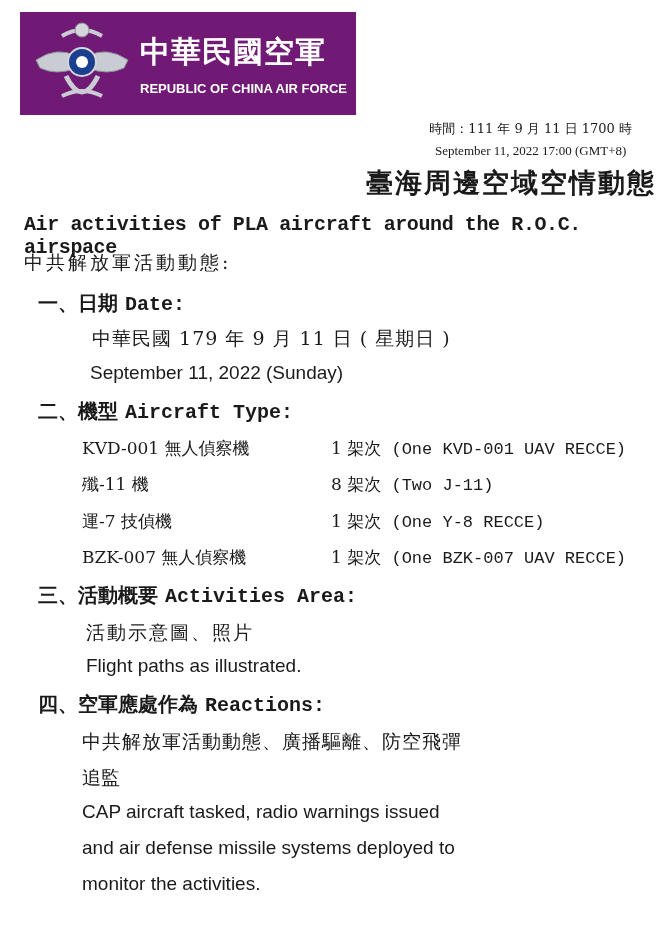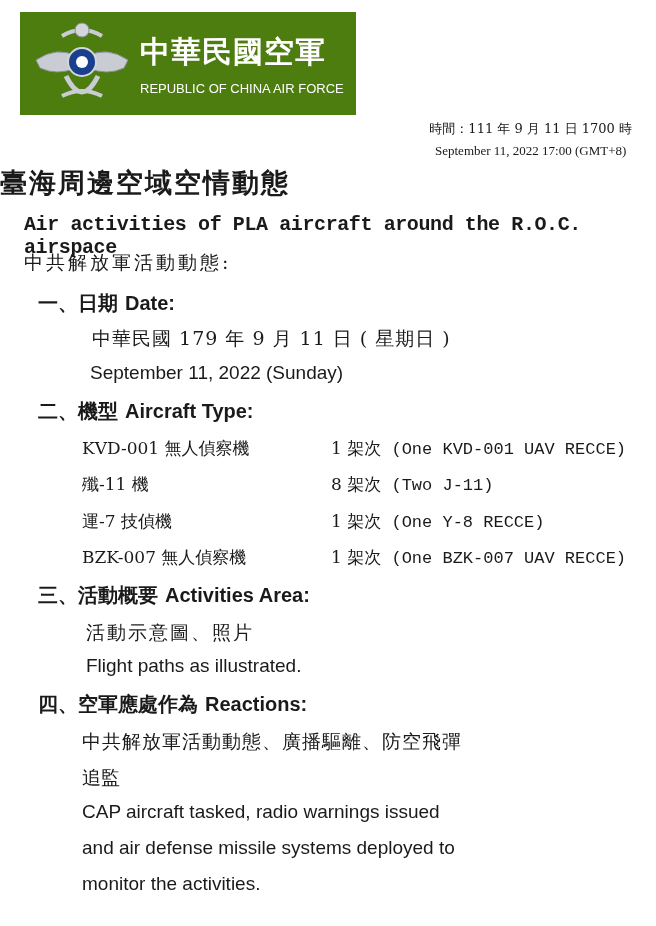--- a/index.html
+++ b/index.html
@@ -2,33 +2,33 @@
 <html><head>
 <meta charset="utf-8">
 <style>
   html, body { margin:0; padding:0; }
   body {
     width:656px; height:926px; background:#ffffff; position:relative; overflow:hidden;
     font-family: "DejaVu Serif", "Liberation Serif", serif; color:#1a1a1a;
   }
   .logo {
     position:absolute; left:20px; top:12px; width:336px; height:103px;
-    background:#4d7c0f; display:flex; align-items:center;
+    background:#701a75; display:flex; align-items:center;
   }
   .emblem { width:100px; height:96px; margin-left:12px; }
   .logo-text { margin-left:8px; }
   .logo-cn { color:#ffffff; font-family:"DejaVu Sans", sans-serif; font-size:30px; font-weight:bold; letter-spacing:1px; }
-  .logo-en { color:#ffffff; font-family:"Liberation Sans", sans-serif; font-size:13px; font-weight:normal; margin-top:8px; }
+  .logo-en { color:#ffffff; font-family:"Liberation Sans", sans-serif; font-size:13px; font-weight:bold; margin-top:8px; }
   .stamp { position:absolute; right:24px; top:118px; text-align:center; font-size:13px; line-height:22px; font-family:"Liberation Serif", serif; }
   .stamp .cn { font-family:"DejaVu Serif", serif; }
-  .title { position:absolute; top:165px; left:0; width:656px; text-align:left; font-size:27px; font-weight:bold; letter-spacing:2px; }
+  .title { position:absolute; top:165px; left:0; width:656px; text-align:right; font-size:27px; font-weight:bold; letter-spacing:2px; }
   .subtitle { position:absolute; top:213px; left:24px; font-size:20px; font-family:"Liberation Mono", monospace; font-weight:bold; letter-spacing:-0.4px; }
   .intro { position:absolute; top:250px; left:24px; font-size:19px; letter-spacing:3px; }
   .sec { position:absolute; left:38px; font-size:20px; font-weight:bold; }
-  .sec .en { font-family:Liberation Sans, sans-serif;margin-top:32px; }
+  .sec .en { font-family:Liberation Mono, monospace;margin-top:32px; }
   .line { position:absolute; left:86px; font-size:19px; }
   .mono { font-family:Liberation Sans, sans-serif; }
   .row { position:absolute; left:82px; font-size:17px; display:flex;gap:21px; }
   .row .col1 { width:228px; }
   .row .col2 { font-family:"Liberation Mono", monospace; }
   .row .col2 .cn { font-family:"DejaVu Serif", serif; }
 </style>
 </head>
 <body>
 

